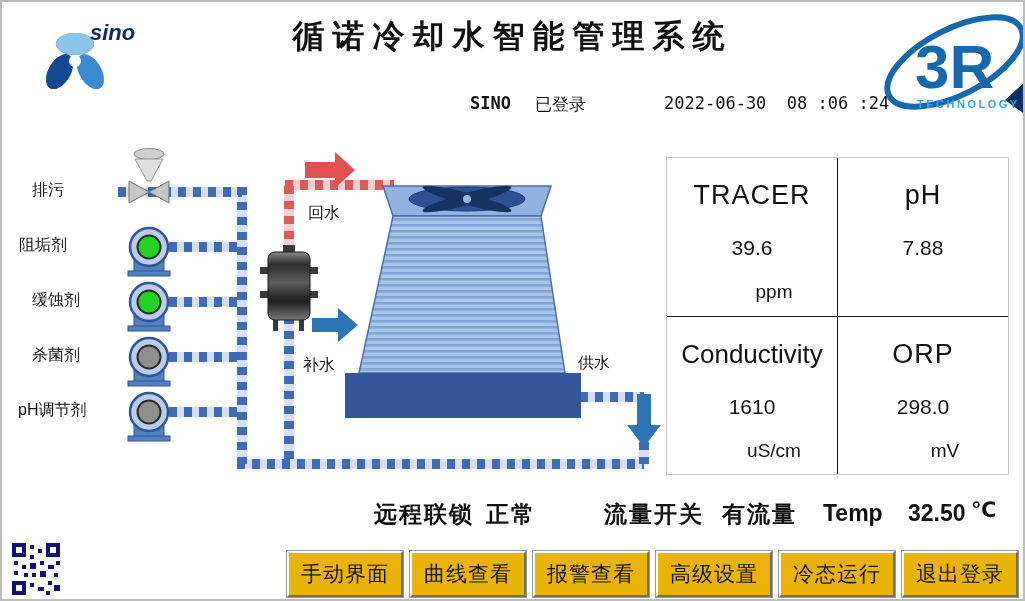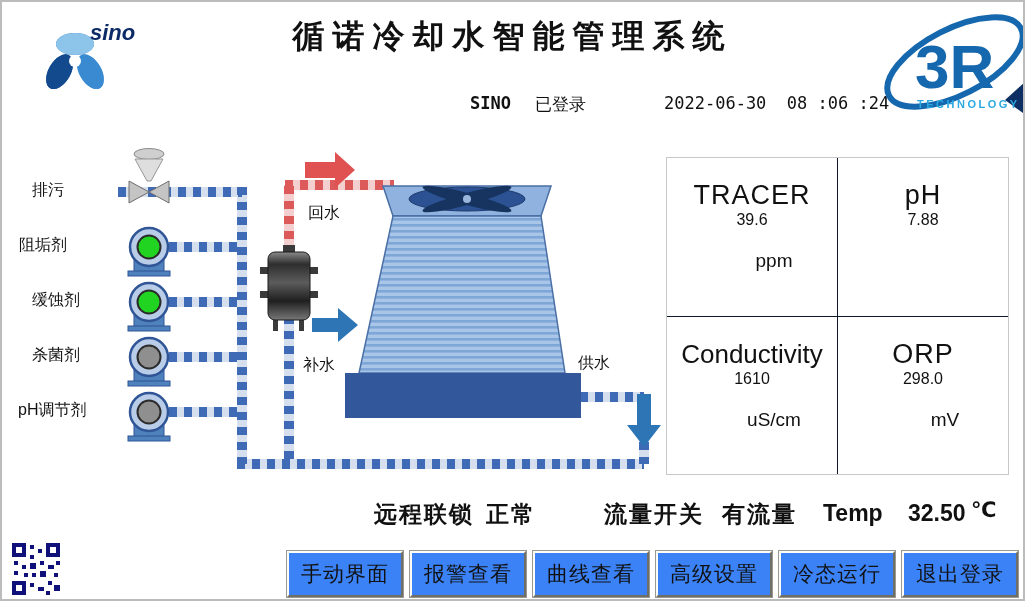--- a/index.html
+++ b/index.html
@@ -9,26 +9,26 @@
   svg{display:block;}
   .title{top:13px;left:0;width:100%;text-align:center;font-size:32px;font-weight:bold;letter-spacing:8px;z-index:2;}
   .sub{font-size:17px;z-index:2;font-family:"DejaVu Sans Mono","Liberation Mono",monospace;white-space:pre;}
   .sub-cn{font-family:"Liberation Sans","DejaVu Sans",sans-serif;}
   .dlabel{font-size:16px;font-weight:500;z-index:2;white-space:nowrap;}
   .metrics{left:664px;top:155px;width:341px;height:316px;display:grid;z-index:2;
            grid-template-columns:1fr 1fr;grid-template-rows:1fr 1fr;gap:1px;background:#0f172a;border:1px solid #c8c8c8;text-align:center;}
   .mcell{background:#fff;display:flex;flex-direction:column;align-items:center;}
   .mname{margin-top:22px;font-size:27px;letter-spacing:1px;}
   .mname.small{font-size:26px;letter-spacing:0;}
-  .mvalue{font-size:16px;}
+  .mvalue{margin-top:25px;font-size:21px;}
   .munit{margin-top:21px;font-size:19px;margin-left:44px;}
   .statusrow{z-index:2;font-size:23px;font-weight:600;white-space:nowrap;letter-spacing:2px;margin-left:28px;}
   .statusrow.latin{letter-spacing:0;font-weight:600;}
   .btnrow{left:285px;top:549px;display:flex;gap:7px;z-index:3;}
-  .hmibtn{width:116px;height:46px;background:#3b82f6;
+  .hmibtn{width:116px;height:46px;background:#eab308;
           border-top:2px solid #fdfcf8;border-left:2px solid #fdfcf8;
           border-right:2px solid #6f6e67;border-bottom:2px solid #6f6e67;
           outline:1px solid #9a998f;font-size:21px;color:#111;cursor:pointer;
           display:flex;align-items:center;justify-content:center;
           font-family:"Liberation Sans","DejaVu Sans",sans-serif;letter-spacing:1px;}
 </style>
 </head>
 <body>
 
 <div class="page">
@@ -211,20 +211,20 @@
       <rect x="20" y="42" width="4" height="4"></rect>
         <rect x="28" y="46" width="6" height="4"></rect>
       <rect x="38" y="40" width="4" height="4"></rect>
         <rect x="44" y="44" width="6" height="6"></rect>
       <rect x="36" y="50" width="4" height="4"></rect>
     </g>
   </svg>
 
   <div class="abs btnrow">
     <button class="hmibtn">手动界面</button>
+    <button class="hmibtn">曲线查看</button>
     <button class="hmibtn">报警查看</button>
-    <button class="hmibtn">曲线查看</button>
     <button class="hmibtn">高级设置</button>
     <button class="hmibtn">冷态运行</button>
     <button class="hmibtn">退出登录</button>
   </div>
 
 </div>
 
 </body></html>

